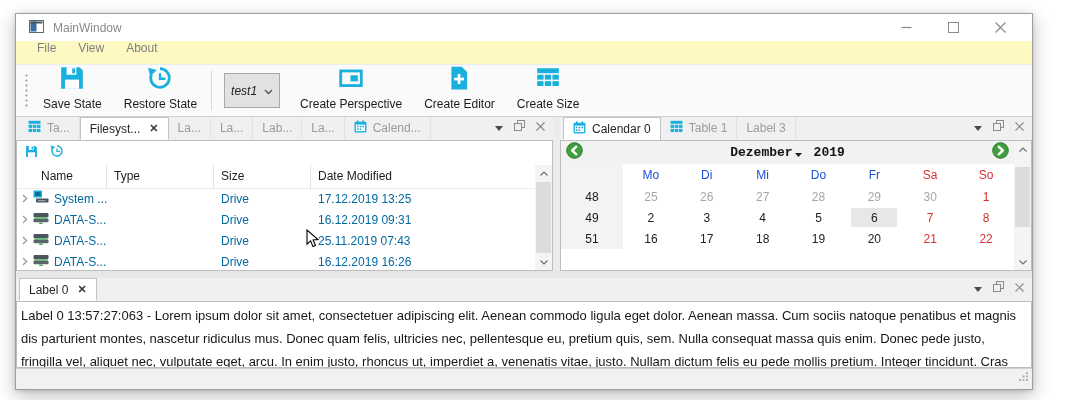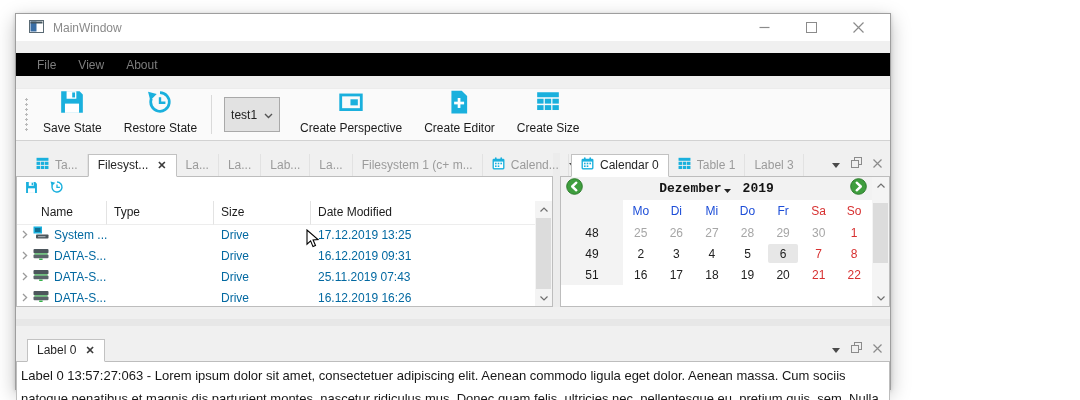--- a/index.html
+++ b/index.html
@@ -1,46 +1,46 @@
 <!DOCTYPE html>
 <html><head>
 <meta charset="utf-8">
 <style>
   * { box-sizing: border-box; margin: 0; padding: 0; }
   html,body { width:1080px; height:400px; background:#fff; font-family:"Liberation Sans", sans-serif; overflow:hidden; position:relative; }
 
-  .window { position:absolute; left:15px; top:13px; width:876px; height:377px;
+  .window { position:absolute; left:15px; top:13px; width:1018px; height:377px;
     background:#f0f0f0; border:1px solid #9e9e9e; display:flex; flex-direction:column;
-    box-shadow:0 6px 18px rgba(0,0,0,.25), 0 1px 4px rgba(0,0,0,.15);gap:12px; }
+    box-shadow:0 6px 18px rgba(0,0,0,.25), 0 1px 4px rgba(0,0,0,.15); }
 
   
   .titlebar { height:27px; background:#fff; display:flex; align-items:center; padding-left:13px; flex:0 0 27px; }
   .title-text { color:#8a8a8a; font-size:12px; margin-left:9px; }
   .win-controls { margin-left:auto; display:flex; align-items:center; gap:27px; padding-right:22px; }
   .win-btn { width:20px; height:20px; display:flex; align-items:center; justify-content:center; }
 
   
-  .menubar { height:23px; background:#000000; display:flex; align-items:center; padding-left:10px; flex:0 0 23px; }
+  .menubar { height:23px; background:#fef9c3; display:flex; align-items:flex-start; padding-left:10px; flex:0 0 23px; }
   .menu-item { padding:0 11px; color:#7e7e7e; font-size:12px; }
 
   
   .toolbar { height:53px; flex:0 0 53px; background:#fafafa; border-top:1px solid #ececec; border-bottom:1px solid #d2d2d2; display:flex; align-items:stretch; padding-left:5px; }
   .tb-handle { width:5px; margin:7px 3px; background-image:radial-gradient(#b9b9b9 1px, transparent 1.2px); background-size:5px 5px; background-position:center; }
   .tb-btn { display:flex; flex-direction:column; align-items:center; justify-content:flex-end; padding:5px 11px 5px; gap:3px; font-size:12px; color:#1b1b1b; white-space:nowrap; }
   .tb-sep { width:1px; background:#dadada; margin:6px 3px; }
-  .tb-combo { width:56px; margin:8px 9px; background:#e2e2e2; border:1px solid #a9a9a9; display:flex; align-items:center; justify-content:center; gap:7px; font-size:12px; color:#222; }
+  .tb-combo { width:56px; margin:8px 9px; background:#e2e2e2; border:1px solid #a9a9a9; display:flex; align-items:center; justify-content:center; gap:7px; font-size:12px; color:#222;font-style:italic; }
 
   
   .dock-area { height:154px; flex:0 0 154px; display:flex; }
   .left-panel { width:537px; flex:0 0 537px; }
   .vsplit { width:7px; flex:0 0 7px; background:#ececec; }
   .right-panel { flex:1; }
   .hsplit { height:7px; flex:0 0 7px; background:#e7e7e7; }
   .panel { display:flex; flex-direction:column; min-width:0; }
-  .tabbar { height:23px; flex:0 0 23px; display:flex; align-items:center; padding-left:11px; position:relative; }
+  .tabbar { height:23px; flex:0 0 23px; display:flex; align-items:flex-start; padding-left:3px; position:relative; }
   .tab { height:22px; display:flex; align-items:center; padding:0 9px; font-size:12px; color:#9b9b9b; gap:6px; white-space:nowrap; position:relative; }
   .tab:not(.active) { border-right:1px solid #e2e2e2; }
   .tab.active { height:23px; background:#fff; border:1px solid #c2c2c2; border-bottom:1px solid #fff; margin-bottom:-1px; z-index:2; color:#262626; }
   .tab-close { color:#3c3c3c; font-size:11px; font-weight:bold; margin-left:3px; }
   .tab-controls { margin-left:auto; display:flex; align-items:center; gap:11px; padding-right:8px; padding-bottom:4px; }
   .panel-body { flex:1; background:#fff; border:1px solid #bdbdbd; position:relative; overflow:hidden; }
 
   
   .mini-toolbar { height:24px; display:flex; align-items:center; gap:12px; padding-left:8px; }
   .mini-btn { display:flex; align-items:center; }
@@ -202,23 +202,20 @@
             <span>La...</span>
           </div>
           <div class="tab">
             <span>La...</span>
           </div>
           <div class="tab">
             <span>Lab...</span>
           </div>
           <div class="tab">
             <span>La...</span>
-          </div>
-          <div class="tab">
-            <span>Filesystem 1 (c+ m...</span>
           </div>
           <div class="tab">
             <span class="tab-icon"><svg width="13" height="13" viewBox="0 0 24 24">
                 <rect x="1" y="3" width="22" height="20" rx="2.5" fill="#1ab0dd"></rect>
                 <rect x="3.5" y="8.5" width="17" height="12" fill="#fff"></rect>
                 <rect x="5.5" y="0.5" width="3" height="5" rx="1.5" fill="#1ab0dd"></rect>
                 <rect x="15.5" y="0.5" width="3" height="5" rx="1.5" fill="#1ab0dd"></rect>
                 <g fill="#1ab0dd">
                   <rect x="5.5" y="10.5" width="3" height="3"></rect>
                   <rect x="10.5" y="10.5" width="3" height="3"></rect>

